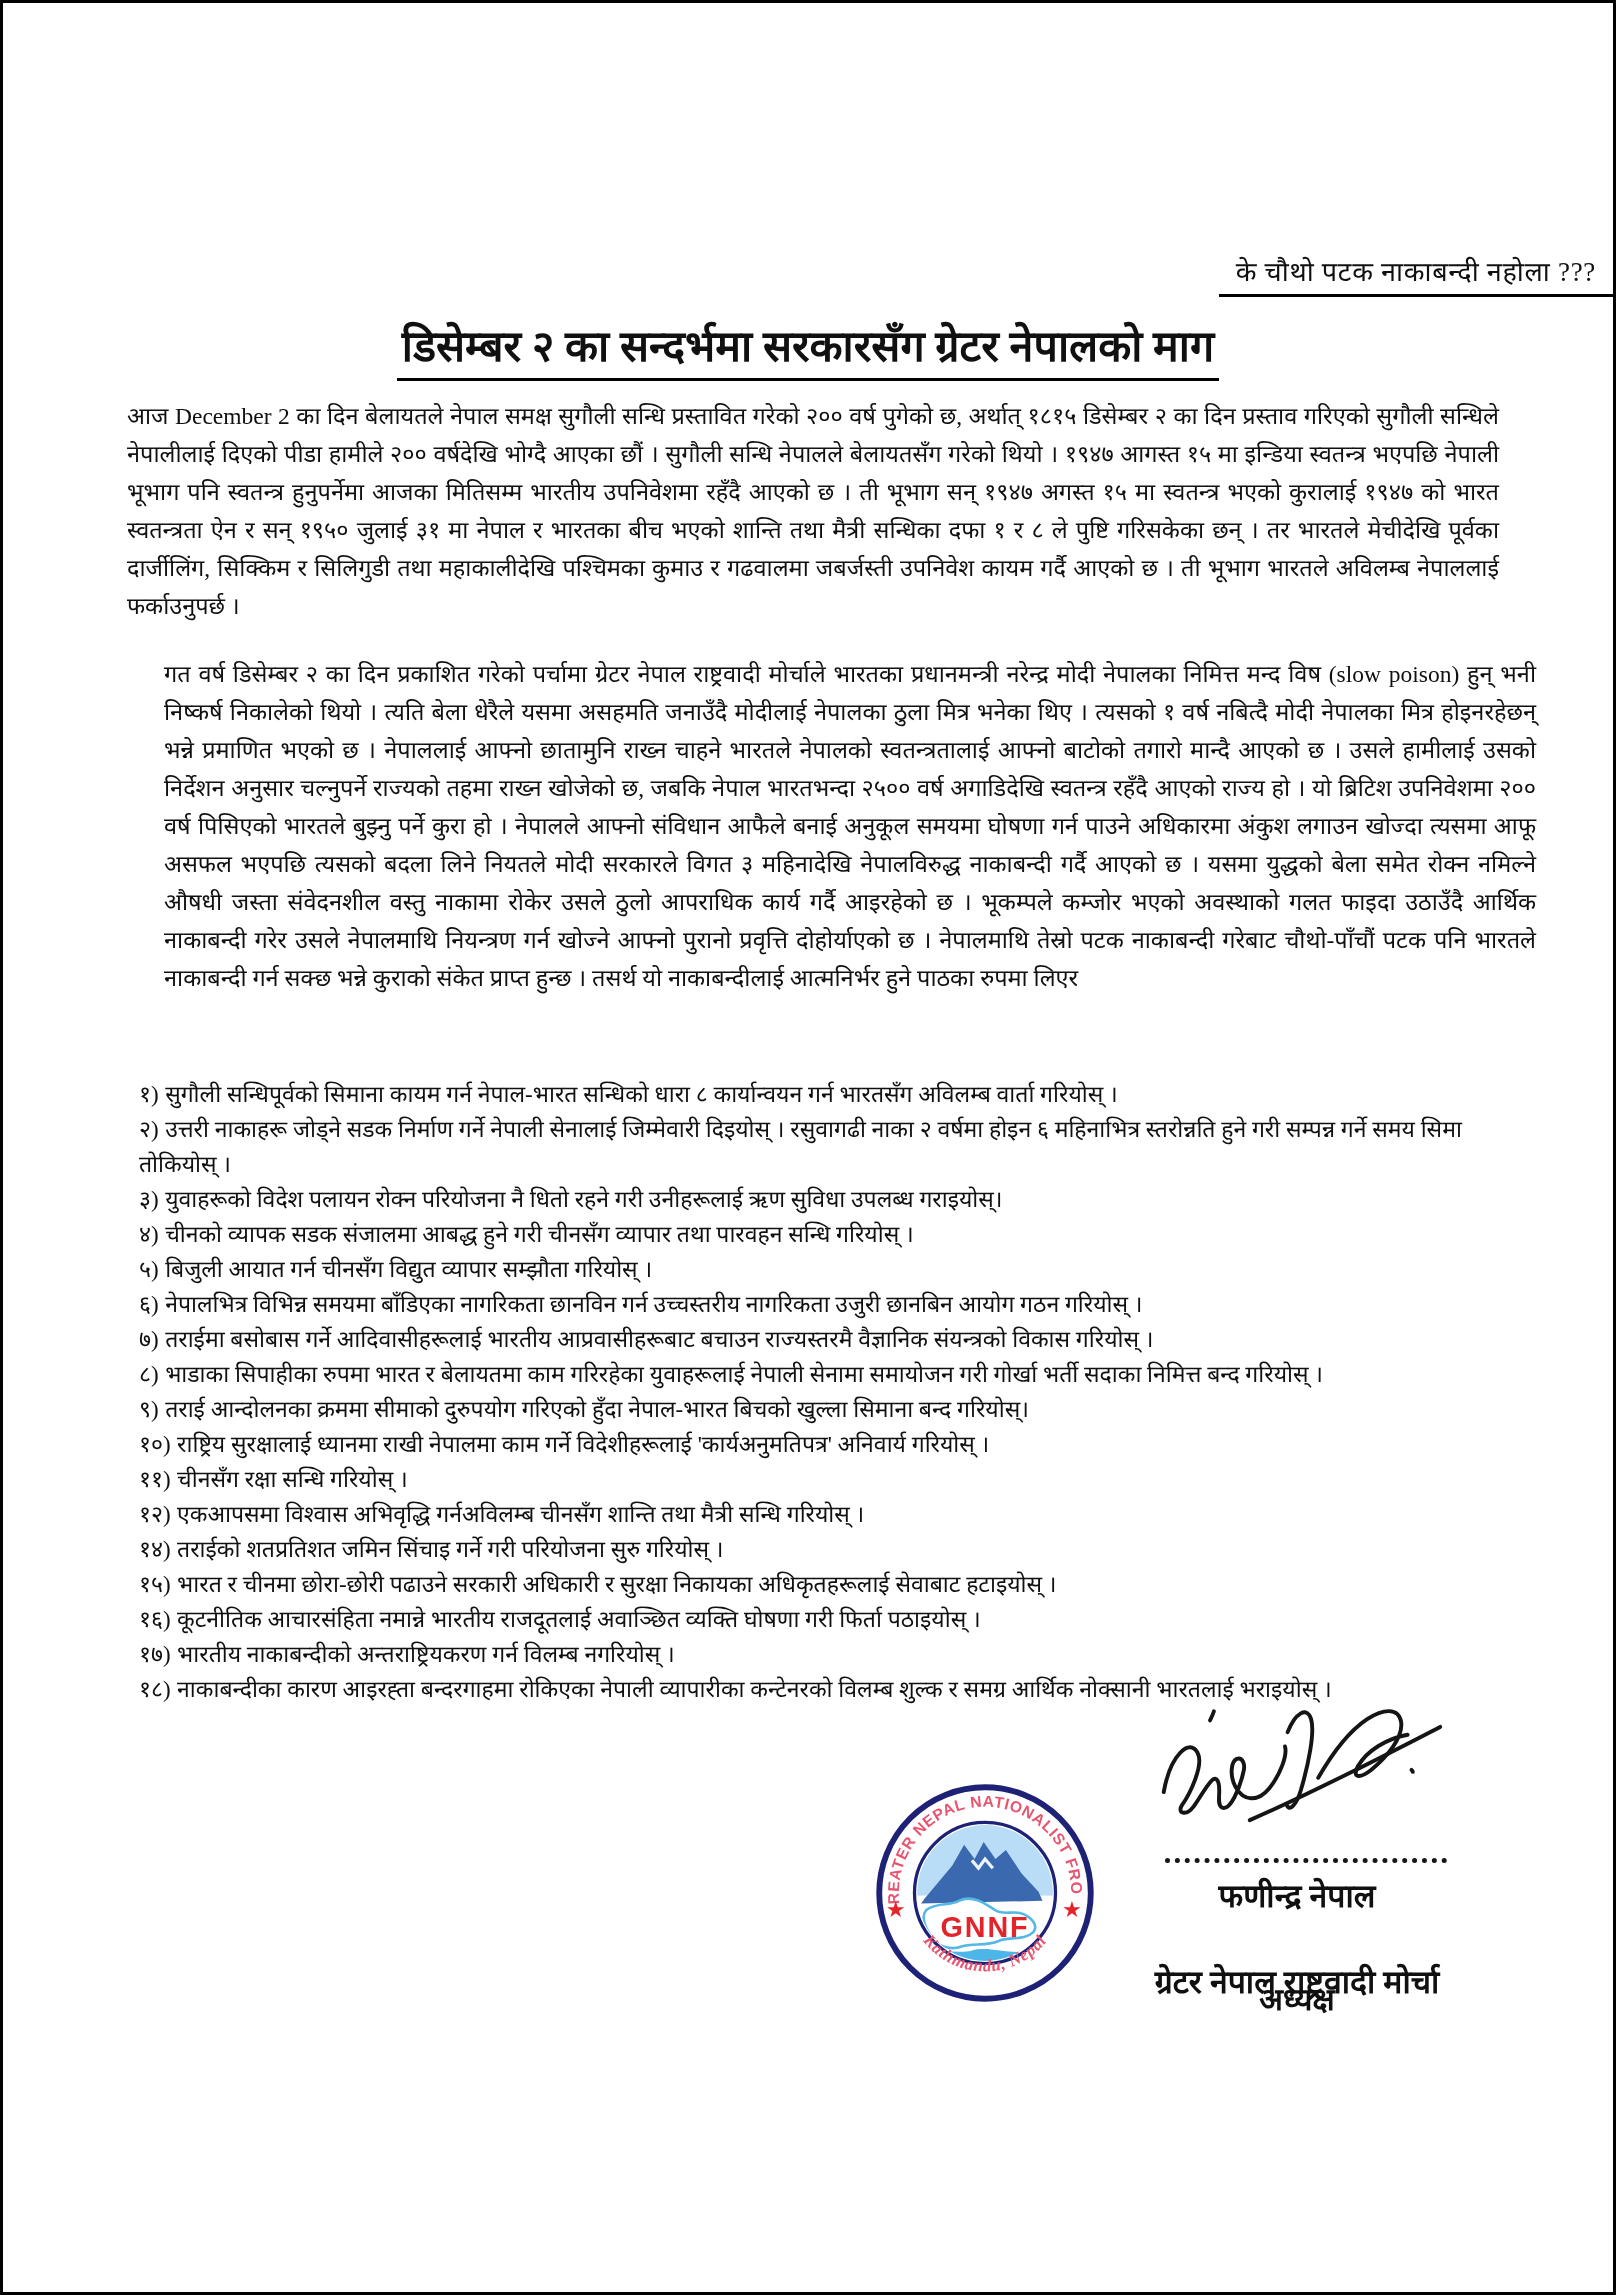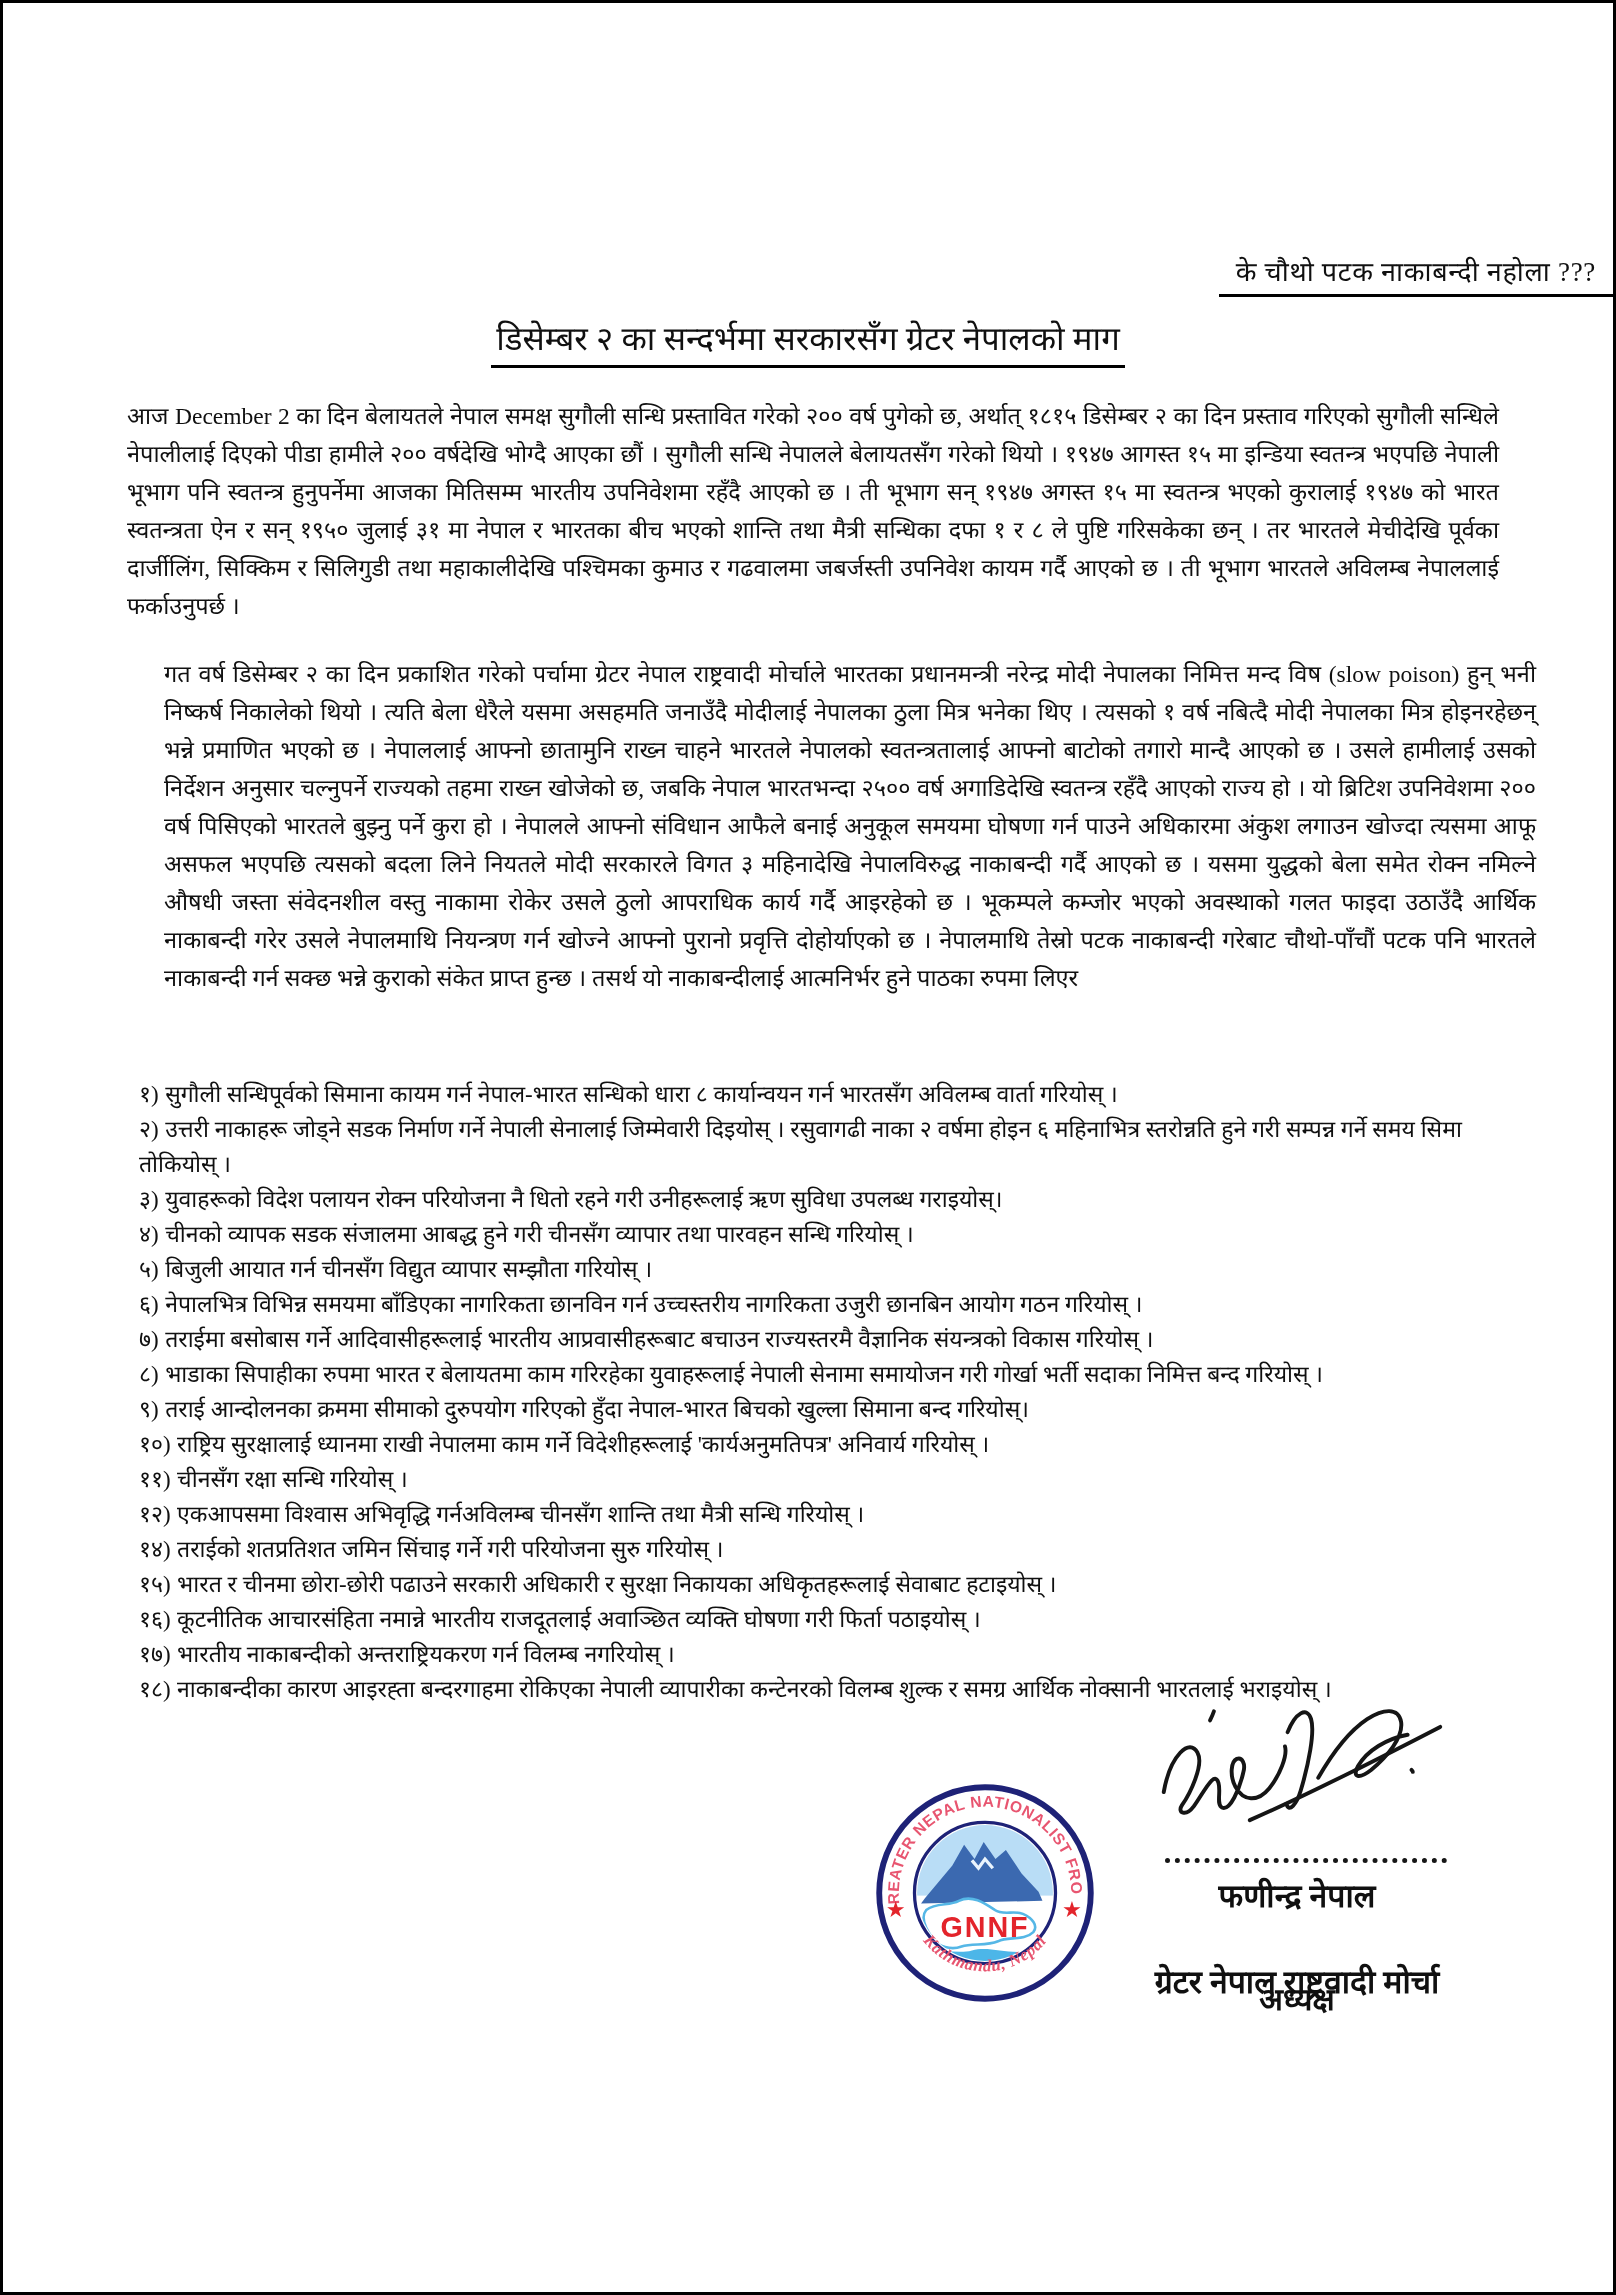--- a/index.html
+++ b/index.html
@@ -10,21 +10,21 @@
     border:3.9px solid #000;
     box-sizing:border-box;
     overflow:hidden;
     font-family:"Liberation Serif", serif;
     color:#101010;
   }
   .center{width:100%;text-align:center;}
   .abs{position:absolute;}
   .header-note{top:249px;left:0;font-size:27px;letter-spacing:0.7px;text-align:right;}
   .header-note .u{border-bottom:3.3px solid #000;padding:0 17px 6.5px 17px;}
-  .doc-title{top:312px;left:0;font-size:33px;font-weight:normal;}
+  .doc-title{top:312px;left:0;font-size:43px;font-weight:bold;}
   .doc-title .u{border-bottom:3.9px solid #000;padding:0 5.2px 7.8px 5.2px;}
   .para{
     left:124px;width:1372px;
     font-size:23.5px;line-height:38px;
     text-align:justify;
   }
   .p1{top:394px;}
   .p2{top:652px;margin-left:37px;}
   .p3{top:1029px;text-align:left;}
   .demands{left:136px;width:1380px;top:1074px;font-size:23px;line-height:35px;}

